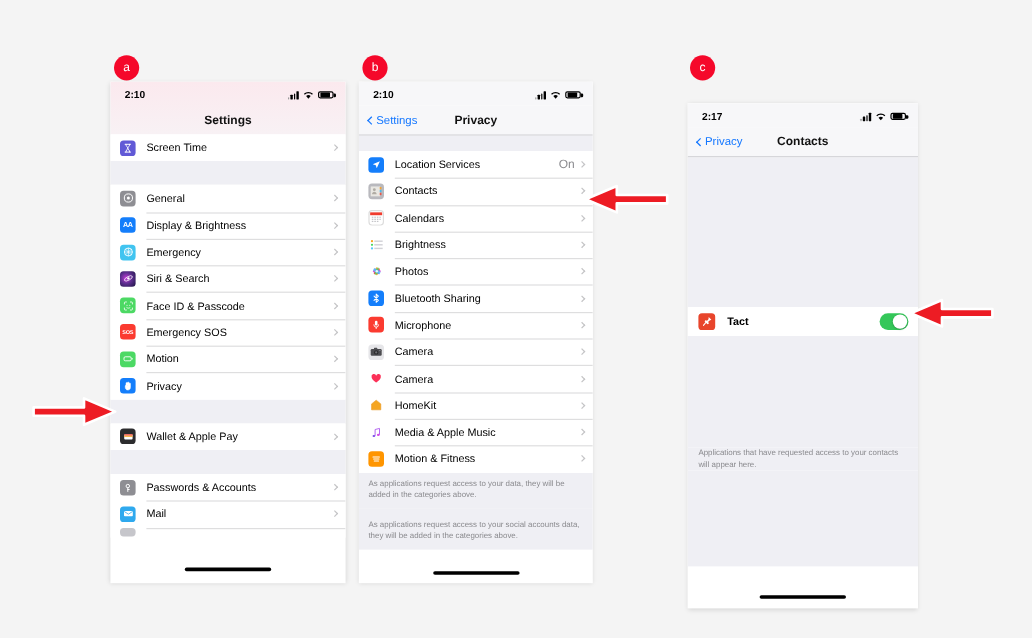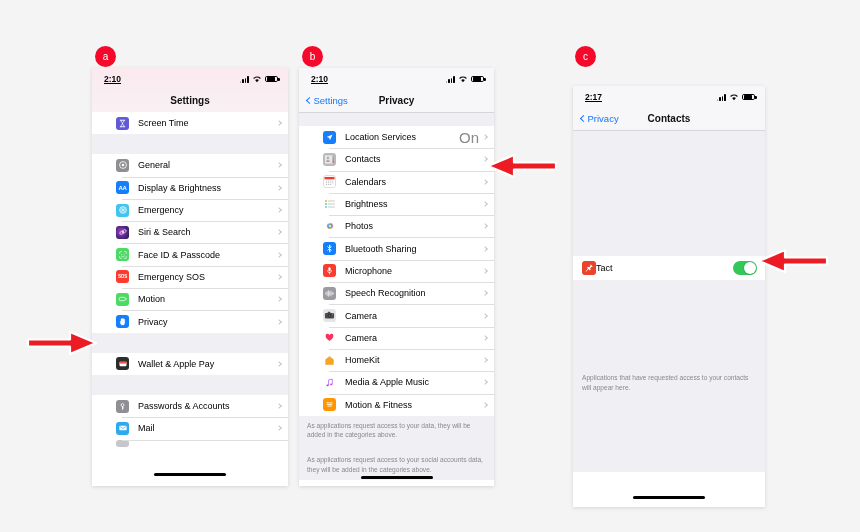--- a/index.html
+++ b/index.html
@@ -52,21 +52,20 @@
   .statusbar {
     position: relative;
     height: 20px;
     display: flex; align-items: center;
     justify-content: space-between;
     padding: 2px 10px 0 12px;
     font-size: 8.5px;
     font-weight: bold;
     color: #000;
     z-index: 3;
-    text-decoration: underline;
   }
   .sb-right { display: flex; align-items: center; gap: 3px; }
   .bars { display: flex; align-items: flex-end; gap: 1px; height: 7px; }
   .bars i { display:block; width: 1.6px; background:#000; border-radius:0.4px; }
   .bars i:nth-child(1){ height:2px; background:#9a9a9a;}
   .bars i:nth-child(2){ height:3.4px;}
   .bars i:nth-child(3){ height:5px;}
   .bars i:nth-child(4){ height:6.6px;}
   .batt {
     width: 13px; height: 6.5px; border: 1px solid #000;
@@ -111,41 +110,41 @@
   }
 
   
   .scroll { position:relative; z-index:3; }
   .group { background:#ffffff; }
   .gap { height: 13px; background:#efeff4; }
   .gap.tall { height: 20px; }
   .row {
     display:flex; align-items:center;
     height: 22.3px;
-    padding-left: 24px;
+    padding-left: 8px;
     background:#fff;
     position:relative;
   }
   .row + .row::before {
     content:""; position:absolute; left:30px; right:0; top:0;
     height:0.5px; background:#dededf;
   }
   .ico {
     width:13px; height:13px; border-radius:3px;
     flex: 0 0 13px;
     display:flex; align-items:center; justify-content:center;
     font-size:7px; color:#fff; font-weight:bold;
     overflow:hidden;
   }
   .label {
     flex:1; margin-left:9px;
     font-size:9px; color:#000;
     white-space:nowrap;
   }
-  .val { font-size:15px; color:#8a8a8e; margin-right:4px; }
+  .val { font-size:10px; color:#8a8a8e; margin-right:4px; }
   .chev {
     width:4px; height:4px; margin-right:7px;
     border-right: 1.3px solid #c4c4c6;
     border-top: 1.3px solid #c4c4c6;
     transform: rotate(45deg);
     flex:0 0 auto;
   }
   .footer-note {
     background:#efeff4;
     padding: 5px 8px 6px 8px;
@@ -484,37 +483,20 @@
           <span class="ico" style="background:#fb3b30;">
             <svg width="9" height="9" viewBox="0 0 10 10">
                 <rect x="3.8" y="1.4" width="2.4" height="4.4" rx="1.2" fill="#fff"></rect>
                 <path d="M2.8 5.2a2.2 2.2 0 0 0 4.4 0M5 7.4v1.3" stroke="#fff" stroke-width="0.8" fill="none" stroke-linecap="round"></path>
               </svg>
           </span>
           <span class="label">Microphone</span>
           <span class="chev"></span>
         </div>
 
-        <div class="row">
-          <span class="ico" style="background:#9a9aa0;">
-            <svg width="11" height="11" viewBox="0 0 12 12">
-                <g stroke="#fff" stroke-width="0.8" stroke-linecap="round">
-                  <path d="M2 5.2v1.6"></path>
-                  <path d="M3.4 4v4"></path>
-                  <path d="M4.8 2.9v6.2"></path>
-                  <path d="M6.2 4.2v3.6"></path>
-                  <path d="M7.6 3.3v5.4"></path>
-                  <path d="M9 5v2"></path>
-                  <path d="M10.2 5.6v0.8"></path>
-                </g>
-              </svg>
-          </span>
-          <span class="label">Speech Recognition</span>
-          <span class="chev"></span>
-        </div>
 
         <div class="row">
           <span class="ico" style="background:#e6e6e9;">
             <svg width="11" height="11" viewBox="0 0 12 12">
                 <rect x="1" y="3.2" width="10" height="6" rx="1.1" fill="#4c4c50"></rect>
                 <rect x="4" y="2" width="3" height="1.5" rx="0.5" fill="#4c4c50"></rect>
                 <circle cx="6" cy="6.2" r="2" fill="#2a2a2c"></circle>
                 <circle cx="6" cy="6.2" r="1" fill="#6d6d72"></circle>
                 <circle cx="9.4" cy="4.4" r="0.45" fill="#cfcfd4"></circle>
               </svg>
@@ -616,21 +598,21 @@
 
     <div class="emptyfill" style="height:125px;"></div>
 
     <div class="row" style="height:24px; padding-left:9px;">
       <span class="ico" style="background:#e8452c; width:14px; height:14px; flex:0 0 14px;">
         <svg width="10" height="10" viewBox="0 0 10 10">
             <path d="M6.6 1.2 8.8 3.4 7.4 4 6.2 5.2l.5 1.5-1.1.5L3.2 4.9l.5-1.1 1.5.5L6.4 3z" fill="#fff"></path>
             <path d="M4.3 5.6 2.2 8.2" stroke="#fff" stroke-width="0.85" stroke-linecap="round"></path>
           </svg>
       </span>
-      <span class="label" style="margin-left:0;">Tact</span>
+      <span class="label" style="margin-left:10px;font-weight:bold;">Tact</span>
       <span class="toggle">
           <span class="knob"></span>
         </span>
     </div>
 
     <div class="emptyfill" style="height:93px;"></div>
 
     <div class="footer-note" style="padding:0 9px;">Applications that have requested access to your contacts will appear here.</div>
 
     <div class="emptyfill" style="height:80px;"></div>

